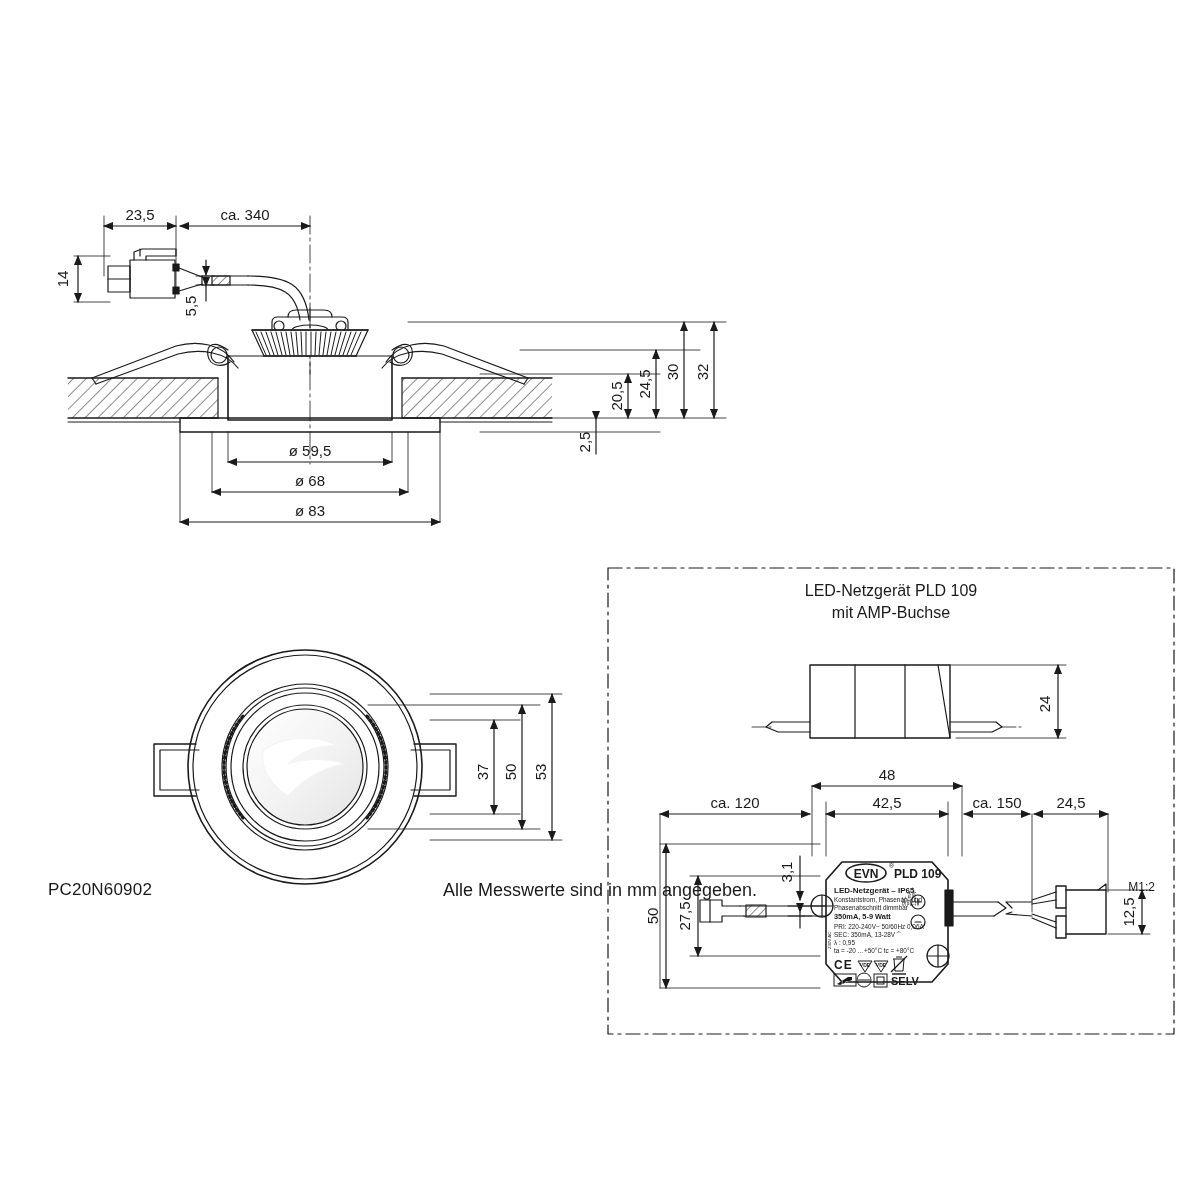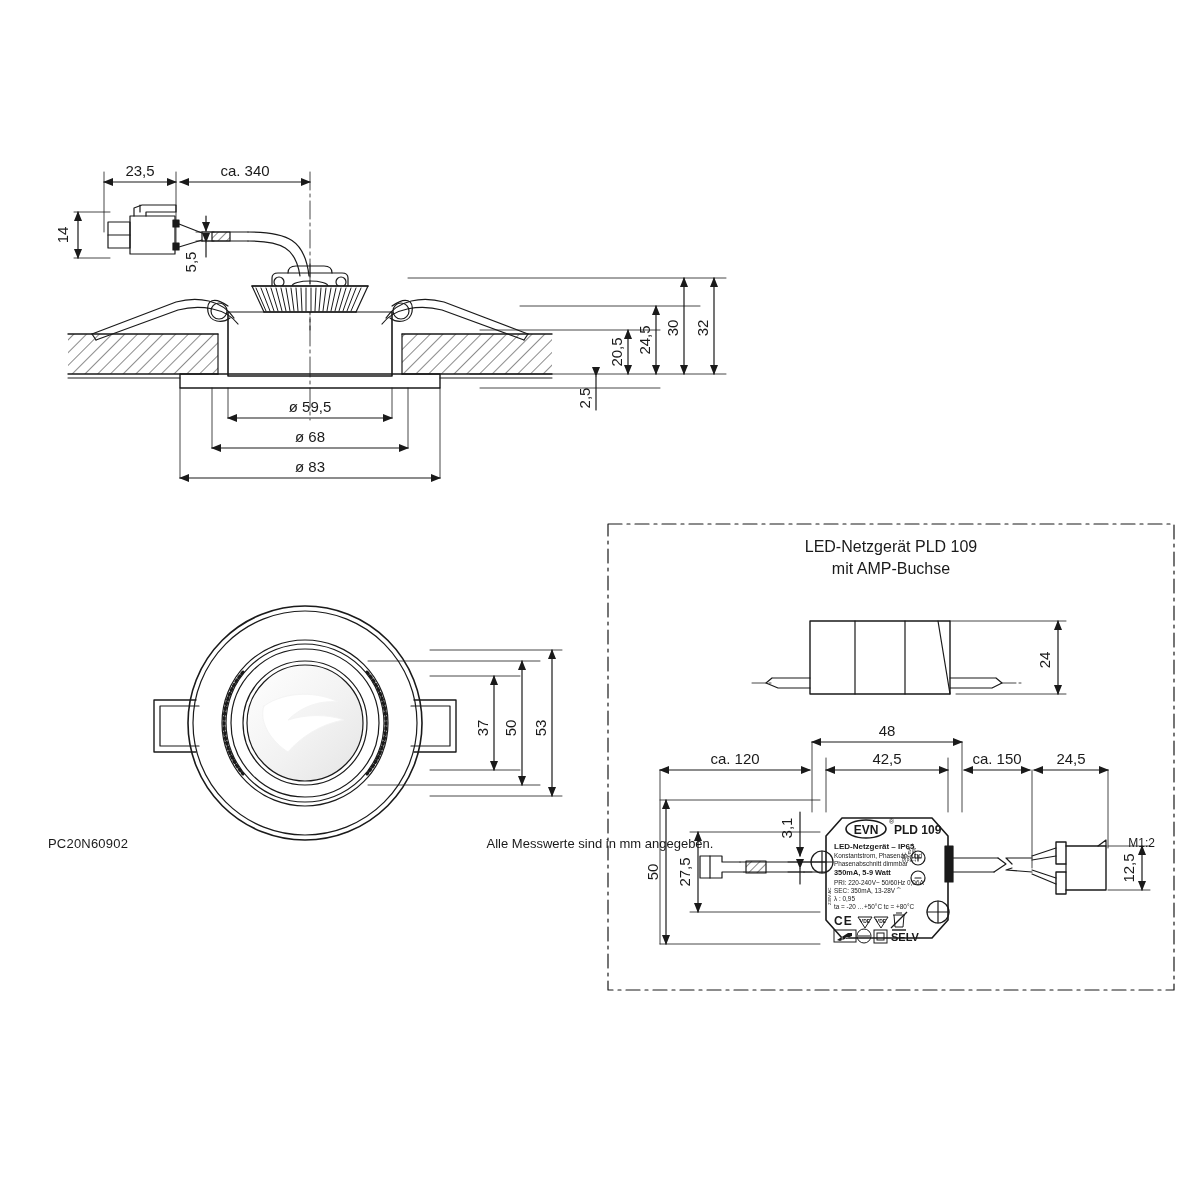--- a/index.html
+++ b/index.html
@@ -1,21 +1,21 @@
 <!DOCTYPE html>
 <html><head>
 <meta charset="utf-8">
 <style>
   html,body{margin:0;padding:0;background:#ffffff;}
   body{width:1200px;height:1200px;font-family:"Liberation Sans",sans-serif;color:#1a1a1a;overflow:hidden;}
-  #sheet{position:relative;width:1200px;height:884px;}
+  #sheet{position:relative;width:1200px;height:884px;margin-top:44px;}
   svg{position:absolute;left:0;top:0;}
   .footer{position:absolute;bottom:0;left:0;width:1200px;height:70px;}
-  .f-left{position:absolute;left:48px;top:22px;font-size:13px;letter-spacing:.2px;}
-  .f-mid{position:absolute;left:0;right:0;top:22px;text-align:center;font-size:13px;}
+  .f-left{position:absolute;left:48px;top:22px;font-size:17px;letter-spacing:.2px;}
+  .f-mid{position:absolute;left:0;right:0;top:22px;text-align:center;font-size:18px;}
   .f-right{position:absolute;right:45px;top:22px;font-size:12px;}
 </style>
 </head>
 <body>
 
 <div id="sheet">
 
 <svg width="1200" height="1200" viewBox="0 0 1200 1200">
   <defs>
     <marker id="ah" markerWidth="10" markerHeight="8" refX="9" refY="4" orient="auto" markerUnits="userSpaceOnUse">

